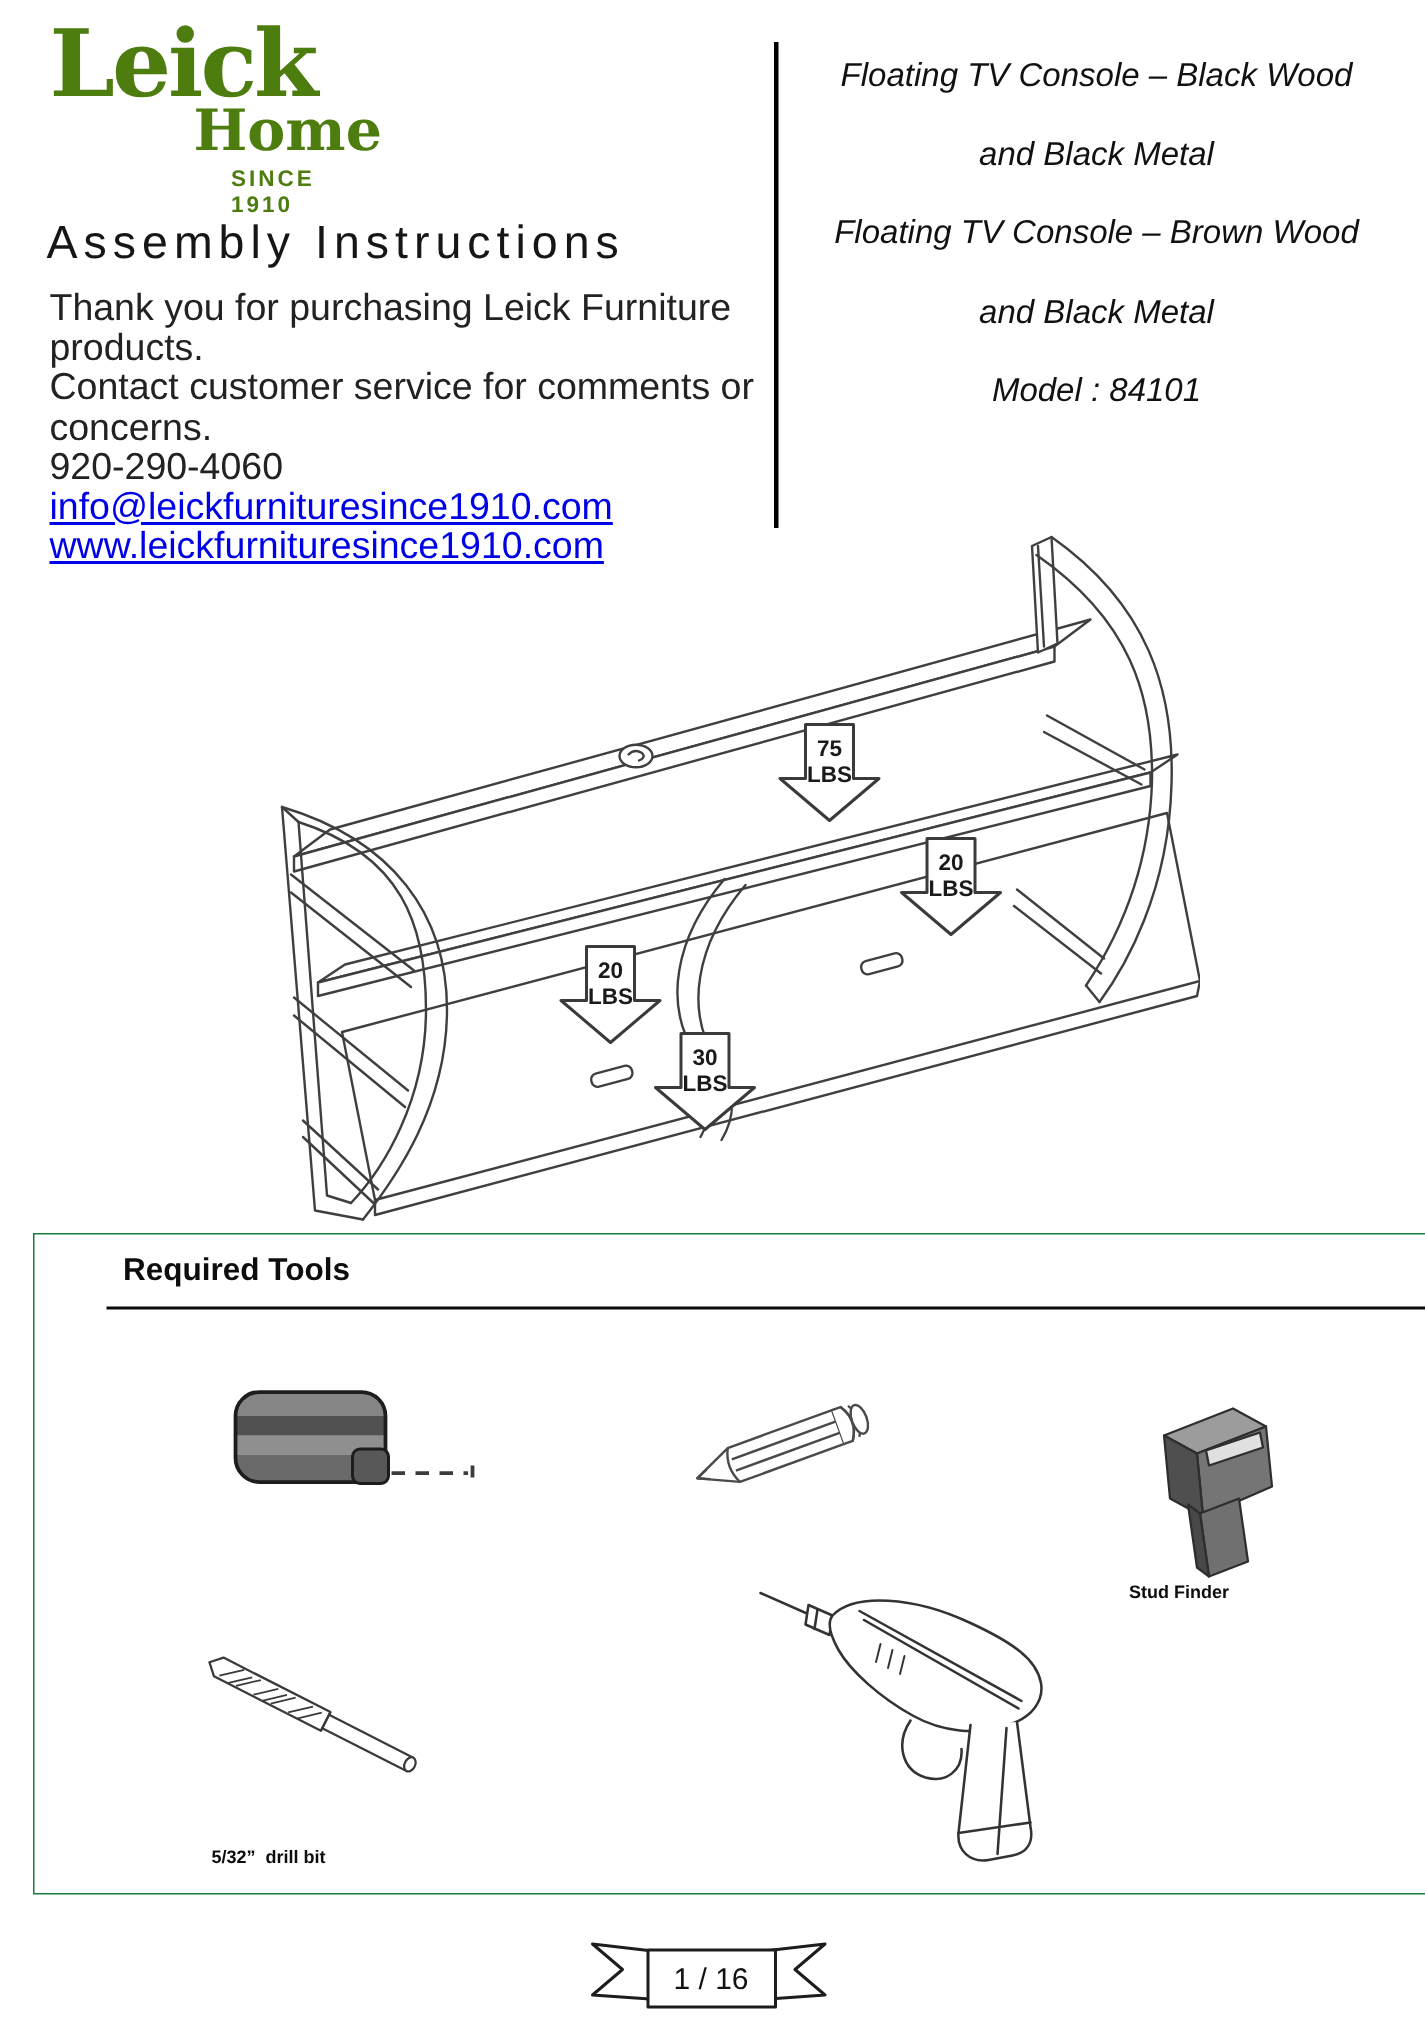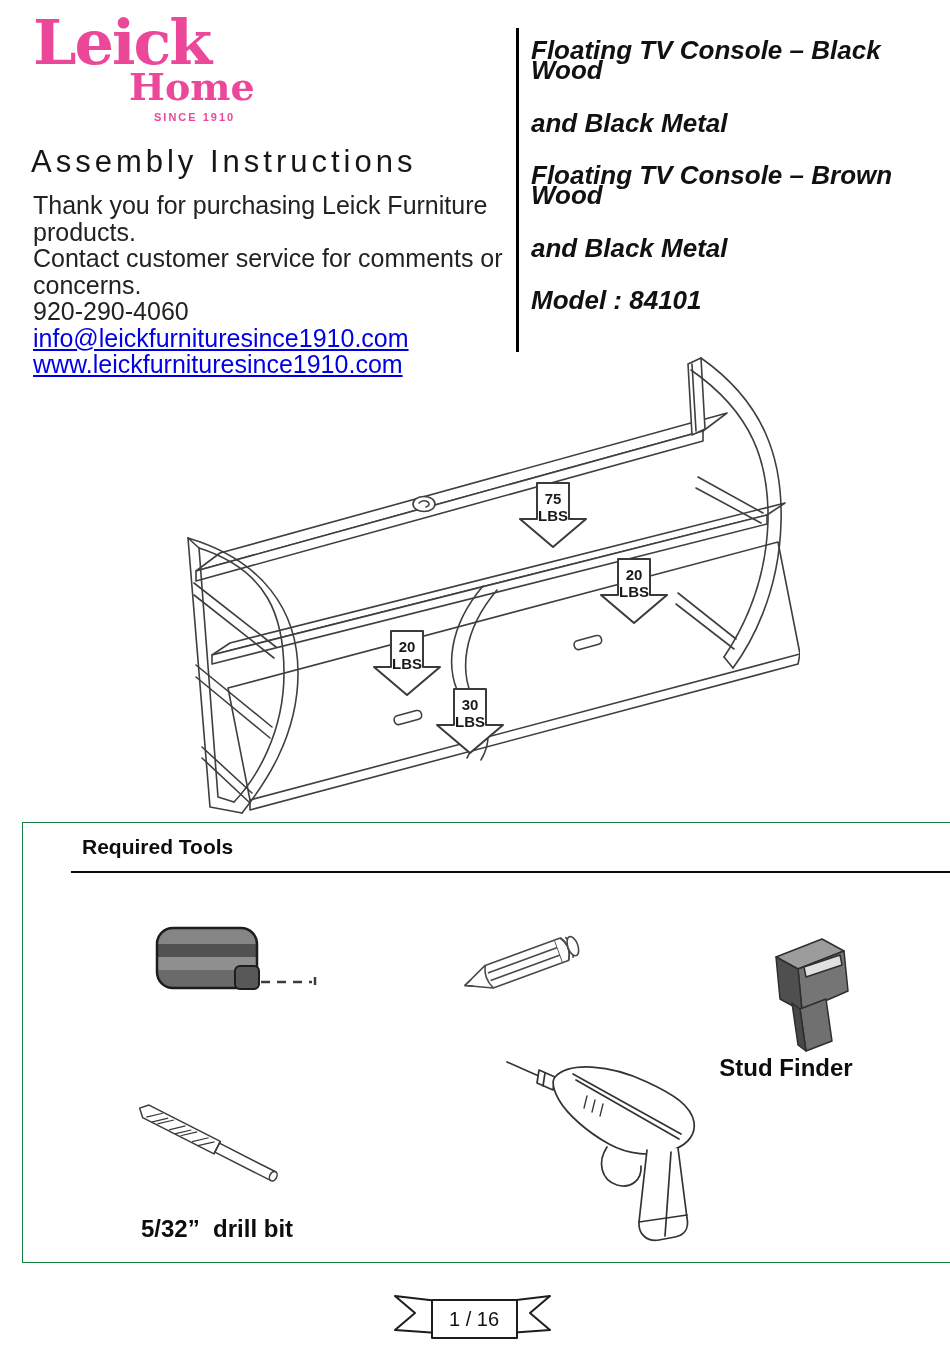--- a/index.html
+++ b/index.html
@@ -1,53 +1,53 @@
 <!DOCTYPE html>
 <html><head>
 <meta charset="utf-8">
 <style>
   html,body{margin:0;padding:0;background:#ffffff;}
   .page{position:relative;width:950px;height:1361px;background:#fff;overflow:hidden;
         font-family:"Liberation Sans",sans-serif;color:#1b1b1b;}
 
   
-  .logo{position:absolute;left:33px;top:12px;width:220px;height:118px;color:#ec4899;}
+  .logo{position:absolute;left:33px;top:12px;width:220px;height:118px;color:#4d7c0f;}
   .logo-main{position:absolute;left:0;top:0;font-family:"DejaVu Serif",serif;
              font-size:62px;font-weight:bold;letter-spacing:-2px;line-height:1;}
   .logo-sub{position:absolute;left:96px;top:56px;font-family:"DejaVu Serif",serif;
             font-size:38px;font-weight:bold;line-height:1;}
-  .logo-since{position:absolute;left:121px;top:99px;font-size:11px;font-weight:bold;
+  .logo-since{position:absolute;left:121px;top:99px;font-size:15px;font-weight:bold;
               letter-spacing:2px;}
 
   .page-title{position:absolute;left:31px;top:144px;font-size:31px;
               letter-spacing:4px;color:#161616;}
 
   .intro{position:absolute;left:33px;top:192px;width:470px;font-size:25px;line-height:26.5px;color:#222;}
   .intro a{color:#0000e6;text-decoration:underline;}
 
   .vrule{position:absolute;left:516px;top:28px;width:3px;height:324px;background:#000;}
 
-  .products{position:absolute;left:531px;top:40px;width:400px;font-size:26px;
-            font-weight:bold;font-style:italic;color:#111;}
+  .products{position:absolute;left:531px;top:40px;width:400px;font-size:22px;
+            font-weight:normal;font-style:italic;color:#111;text-align:center;}
   .products div{margin-bottom:32.5px;line-height:20px;}
 
   
   .console-svg{position:absolute;left:180px;top:355px;}
   .line{fill:none;stroke:#3f3f3f;stroke-width:1.6;stroke-linejoin:round;stroke-linecap:round;}
   .face{fill:#ffffff;stroke:#3f3f3f;stroke-width:1.6;stroke-linejoin:round;}
   .arrow{fill:#ffffff;stroke:#3a3a3a;stroke-width:2;stroke-linejoin:round;}
   .wtxt{font-family:"Liberation Sans",sans-serif;font-size:15px;font-weight:bold;fill:#1a1a1a;
         text-anchor:middle;}
 
   
   .tools-box{position:absolute;left:22px;top:822px;width:899px;height:439px;border:1px solid #15803d;padding-left:48px;}
   .tools-header{height:48px;line-height:48px;border-bottom:2px solid #0a0a0a;
                 font-size:21px;font-weight:bold;padding-left:11px;color:#0d0d0d;}
   .tool{position:absolute;}
-  .tool-label{position:absolute;font-size:24px;font-weight:bold;color:#0d0d0d;white-space:pre;}
+  .tool-label{position:absolute;font-size:12px;font-weight:bold;color:#0d0d0d;white-space:pre;}
 
   
   .ribbon{position:absolute;left:385px;top:1288px;}
   .rib{fill:#ffffff;stroke:#1d1d1d;stroke-width:2;stroke-linejoin:round;}
   .ribtxt{font-family:"Liberation Sans",sans-serif;font-size:20px;fill:#111;text-anchor:middle;}
 </style>
 </head>
 <body>
 
 <div class="page">
@@ -183,21 +183,21 @@
     <div class="tool-label" style="left:683px;top:231px;width:160px;text-align:center;">Stud Finder</div>
 
     <svg class="tool" style="left:100px;top:266px;" width="180" height="110" viewBox="0 0 180 110">
       <g transform="rotate(27 87 55)" fill="#ffffff" stroke="#3a3a3a" stroke-width="1.5" stroke-linejoin="round">
         <path d="M8,55 L15,48 L95,48 L95,62 L15,62 Z"></path>
         <path d="M95,48 L95,62 M95,50 L158,50 L158,60 L95,60" fill="none"></path>
         <ellipse cx="158" cy="55" rx="3.5" ry="5"></ellipse>
         <path d="M18,60 L31,49 M31,61 L44,50 M44,61 L57,50 M57,61 L70,50 M70,61 L83,50 M25,62 L38,51 M51,62 L64,51 M77,62 L90,51" fill="none" stroke-width="1.2"></path>
       </g>
     </svg>
-    <div class="tool-label" style="left:118px;top:392px;">5/32”  drill bit</div>
+    <div class="tool-label" style="left:118px;top:408px;">5/32”  drill bit</div>
 
     <svg class="tool" style="left:476px;top:221px;" width="215" height="205" viewBox="0 0 215 205">
       <g fill="#ffffff" stroke="#333333" stroke-width="1.7" stroke-linejoin="round" stroke-linecap="round">
         <path d="M8,18 L42,33" fill="none"></path>
         <path d="M40,26 L56,33 L54,46 L38,39 Z"></path>
         <path d="M46,29 L44,42" fill="none"></path>
         <path d="M56,33 C70,18 110,20 148,38 C176,51 192,62 195,78 C197,90 189,100 176,105 C152,114 128,110 110,100 C88,88 68,70 60,56 C55,47 52,38 56,33 Z"></path>
         <path d="M74,30 L182,90" fill="none"></path>
         <path d="M77,36 L180,95" fill="none"></path>
         <path d="M88,52 l-3,12 M96,56 l-3,12 M104,60 l-3,12" fill="none" stroke-width="1.3"></path>

